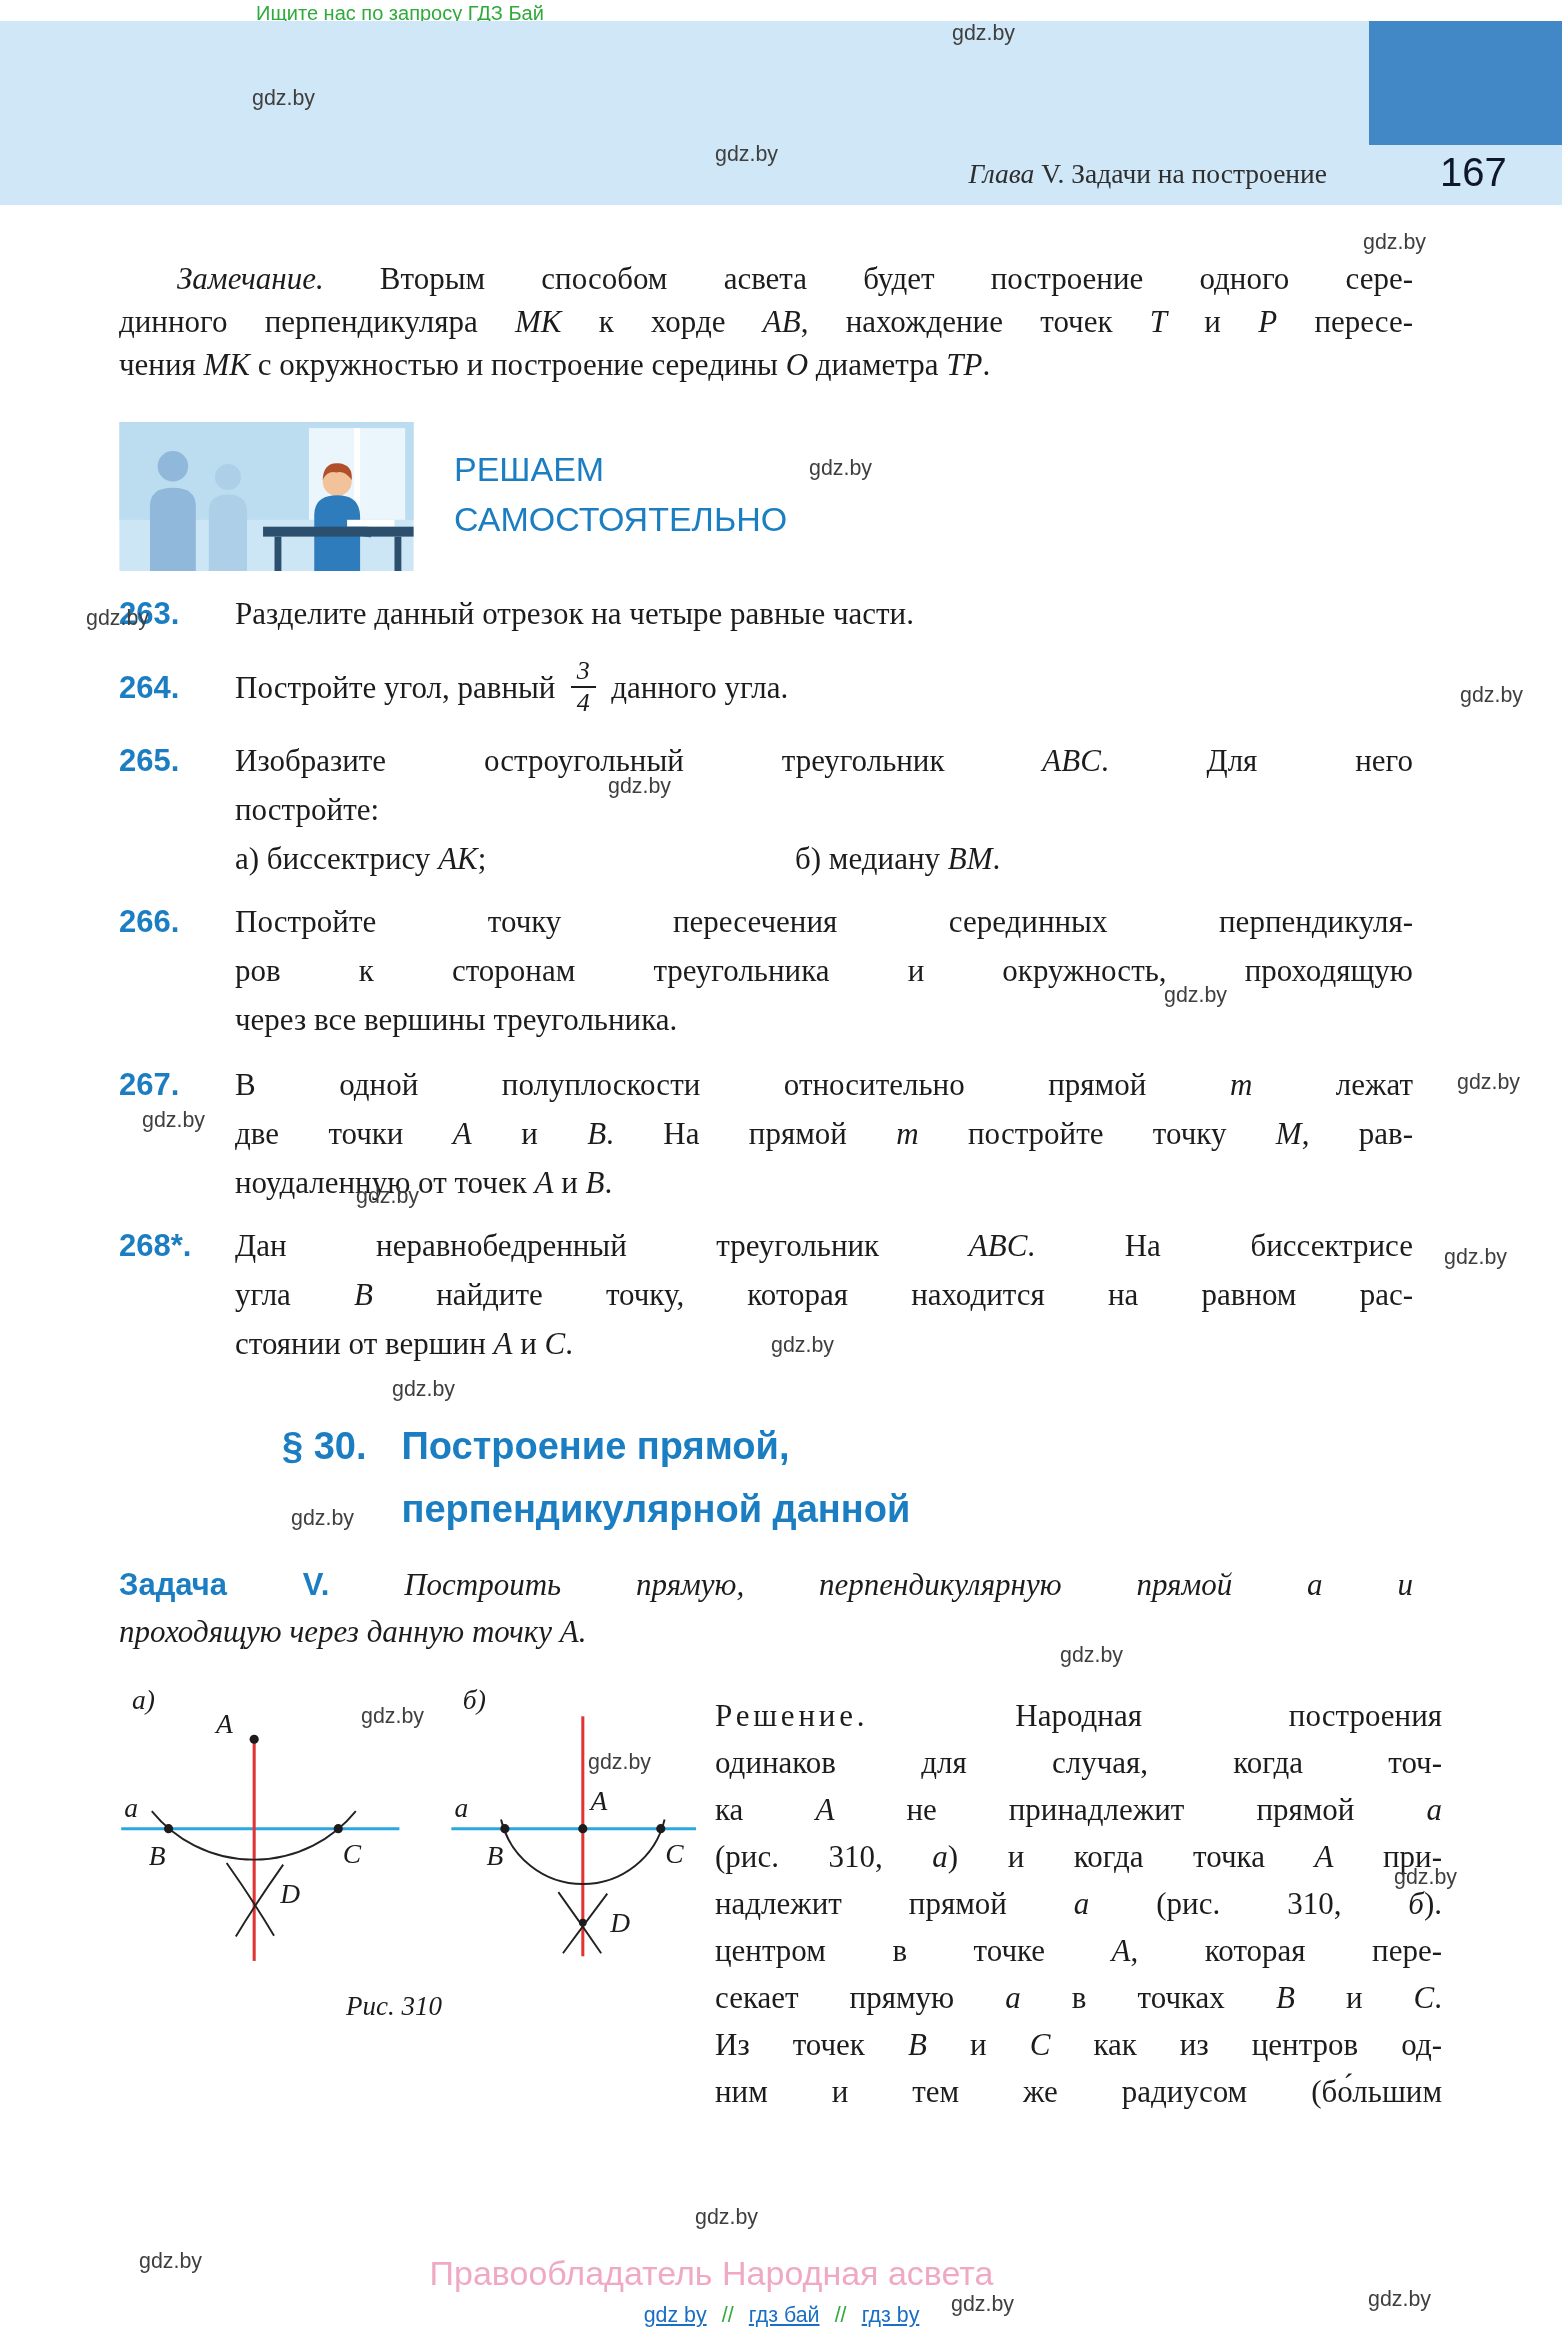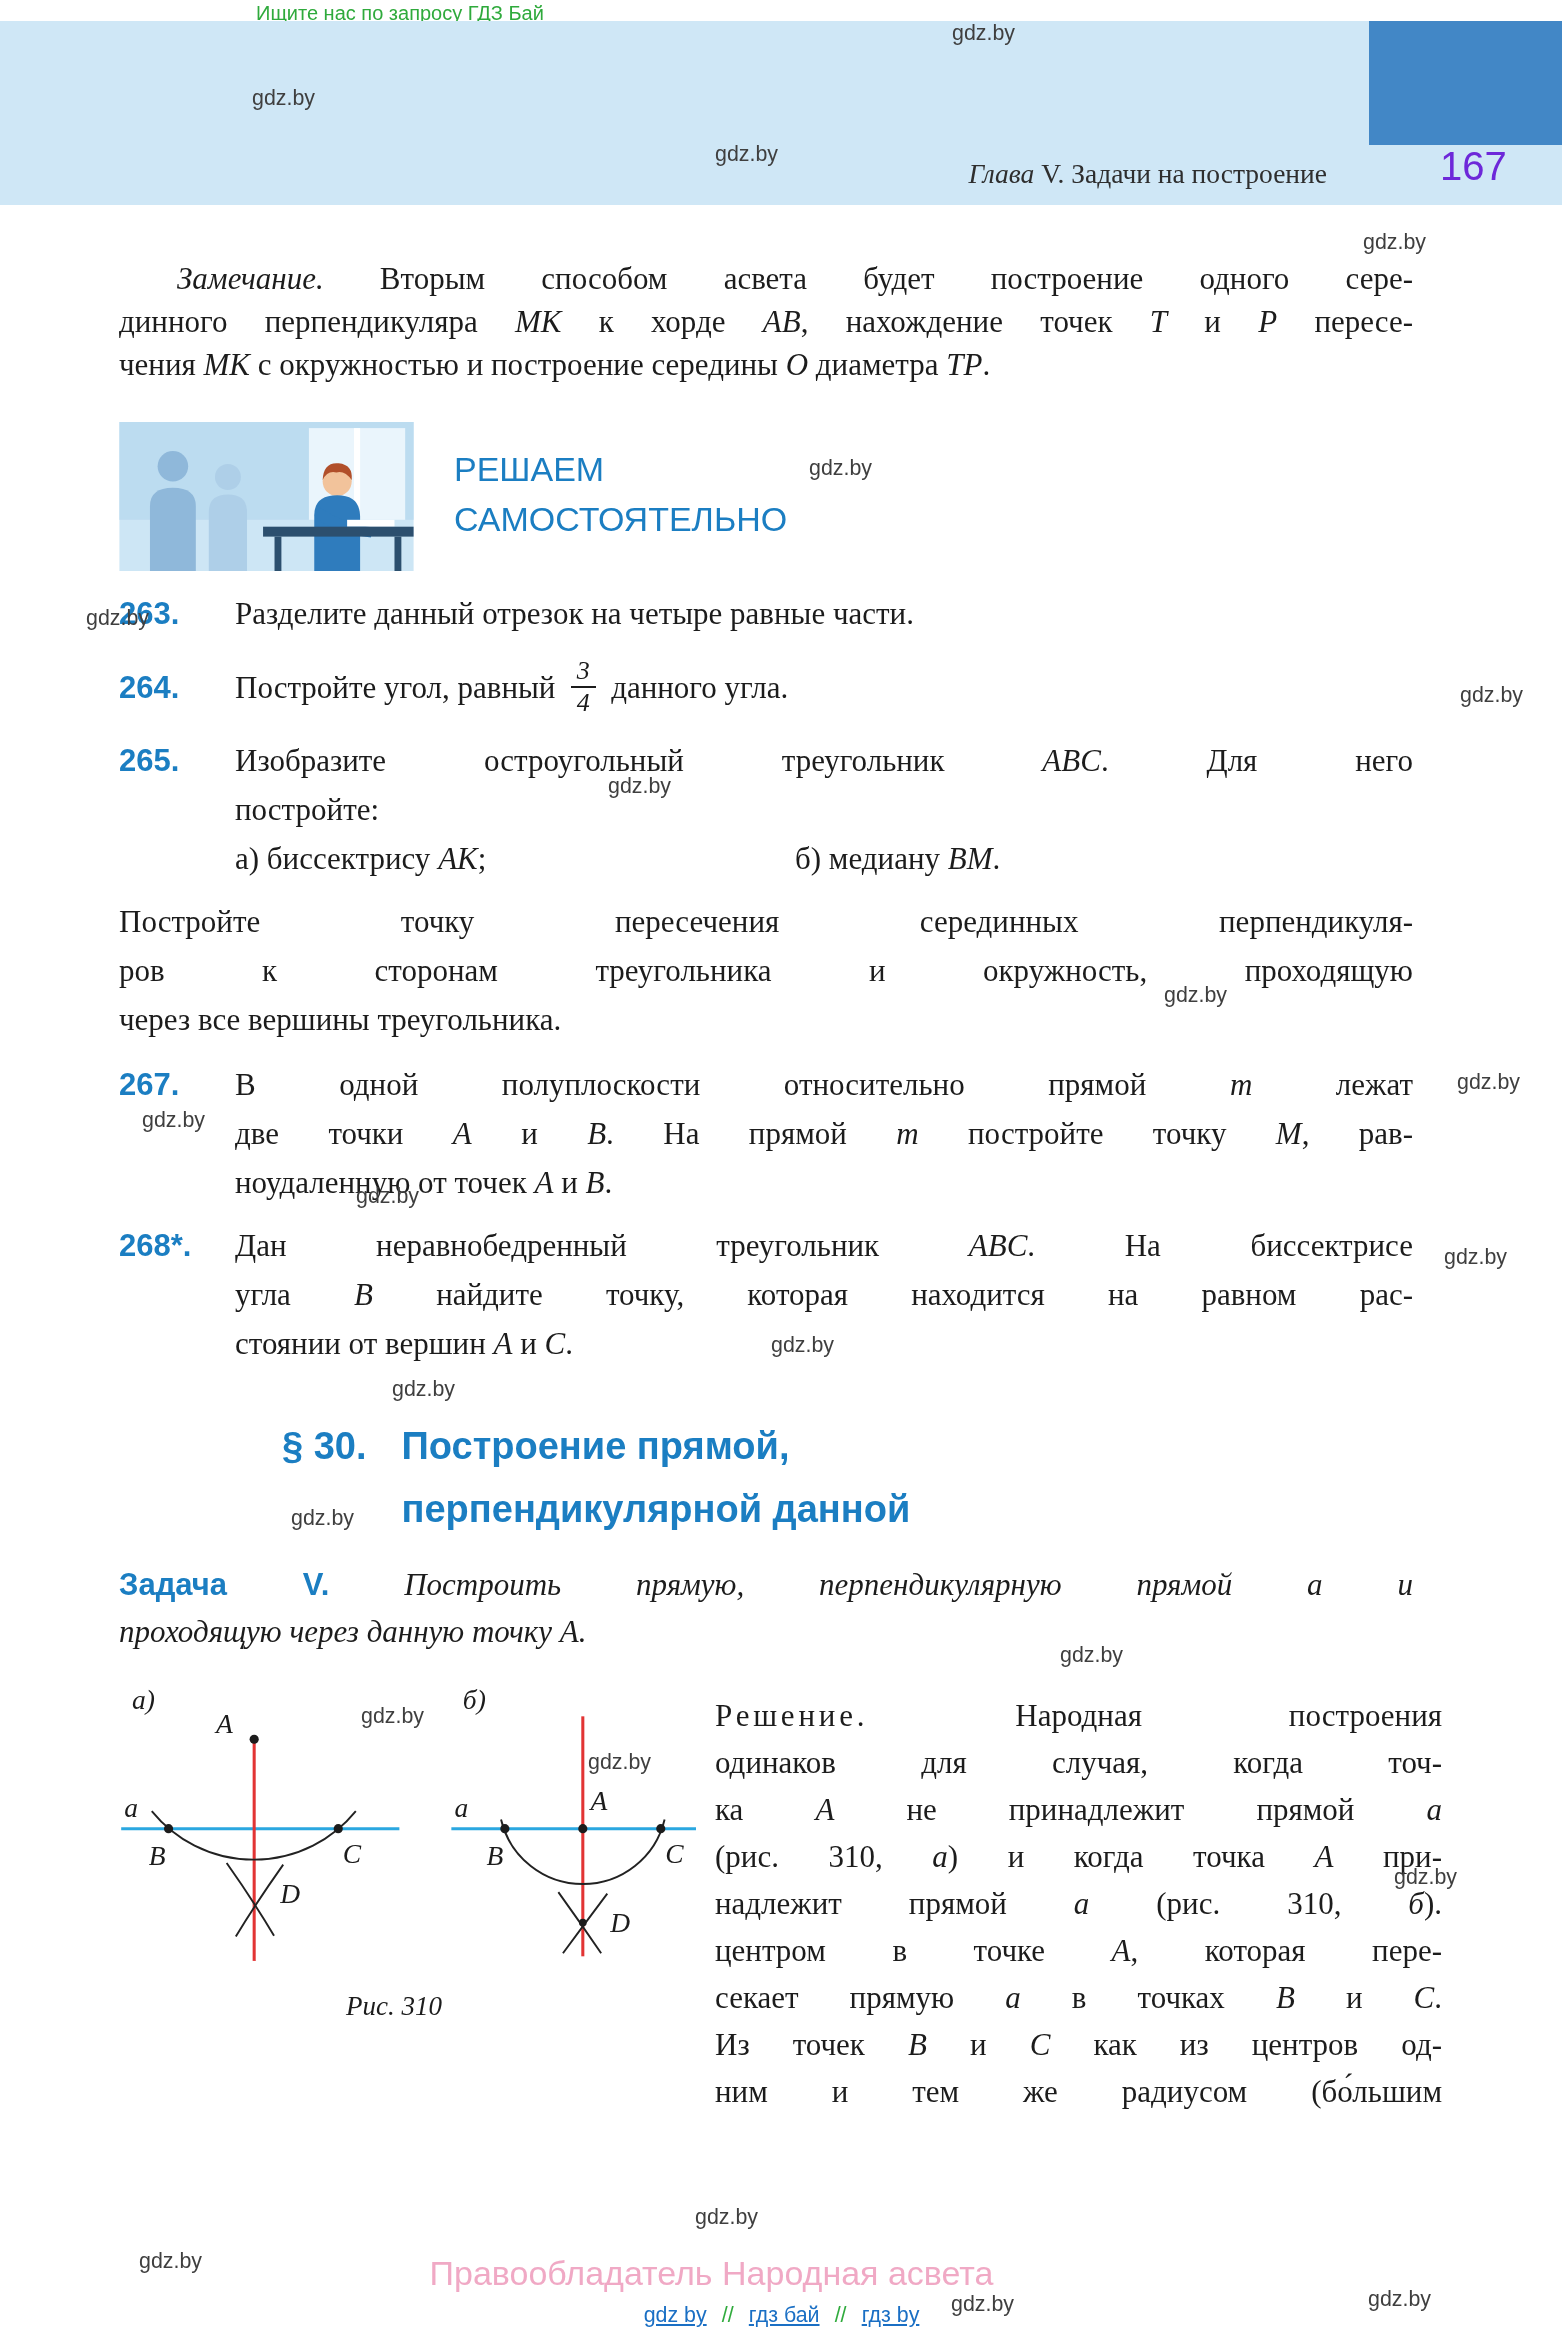--- a/index.html
+++ b/index.html
@@ -6,22 +6,22 @@
   html,body{background:#ffffff}
   .page{position:relative;width:1563px;height:2330px;background:#ffffff;overflow:hidden;
         font-family:"Liberation Serif",serif;color:#1c1c1c}
 
   .banner{position:absolute;left:256px;top:1.5px;font-family:"Liberation Sans",sans-serif;
           font-size:20px;color:#2faa3c;white-space:nowrap}
 
   .band{position:absolute;left:0;top:21.4px;width:1563px;height:184px;background:#cfe7f6}
   .corner{position:absolute;left:1369px;top:21.4px;width:194px;height:124px;background:#4287c6}
   .chapter{position:absolute;right:236px;top:158px;font-size:27.5px;color:#2e2e2e;white-space:nowrap}
-  .pagenum{position:absolute;left:1440px;top:144px;font-family:"Liberation Sans",sans-serif;
-           font-size:40px;color:#6d28d9}
+  .pagenum{position:absolute;left:1440px;top:150px;font-family:"Liberation Sans",sans-serif;
+           font-size:40px;color:#0f172a}
 
   .wm{position:absolute;font-family:"Liberation Sans",sans-serif;font-size:21.4px;color:#3f3f3f;white-space:nowrap}
 
   .i{font-style:italic}
   .m{font-family:"Liberation Serif",serif;font-style:italic}
   .sp{letter-spacing:3.8px}
   .zl{color:#1b7ec2;font-family:"Liberation Sans",sans-serif;font-weight:bold;font-style:normal}
 
   .tl-just{text-align:justify;text-align-last:justify}
   .tl-last{text-align:left}
@@ -134,20 +134,21 @@
           <div class="tl-last"><span>постройте:</span></div>
         </div>
       <div class="subrow">
         <span class="sub-a"><span>а) биссектрису </span><span class="m">AK</span><span>;</span></span>
         <span class="sub-b"><span>б) медиану </span><span class="m">BM</span><span>.</span></span>
       </div>
     </div>
   </div>
 
   <div class="prob" style="top:897px">
+    <div class="pnum">266.</div>
     <div class="ptext">
         <div class="tl-just"><span>Постройте точку пересечения серединных перпендикуля-</span></div>
         <div class="tl-just"><span>ров к сторонам треугольника и окружность, проходящую</span></div>
         <div class="tl-last"><span>через все вершины треугольника.</span></div>
       </div>
   </div>
 
   <div class="prob" style="top:1060px">
     <div class="pnum">267.</div>
     <div class="ptext">

